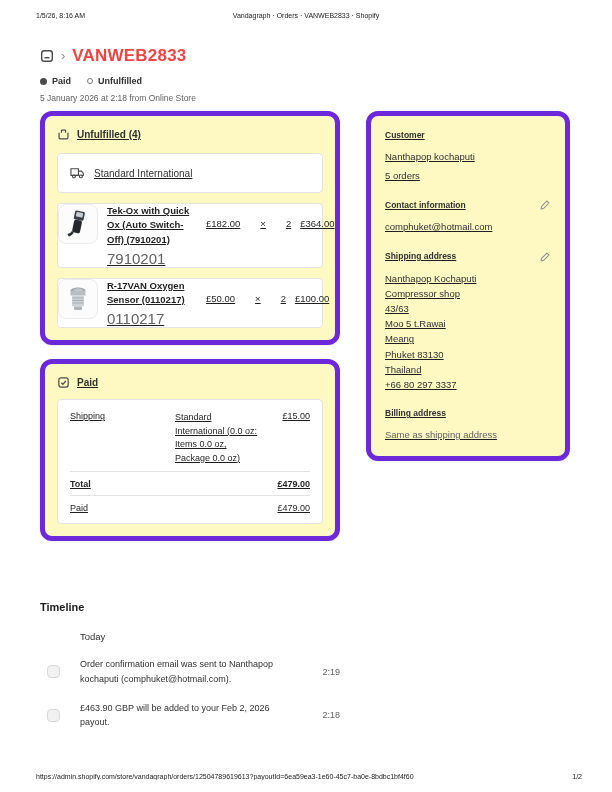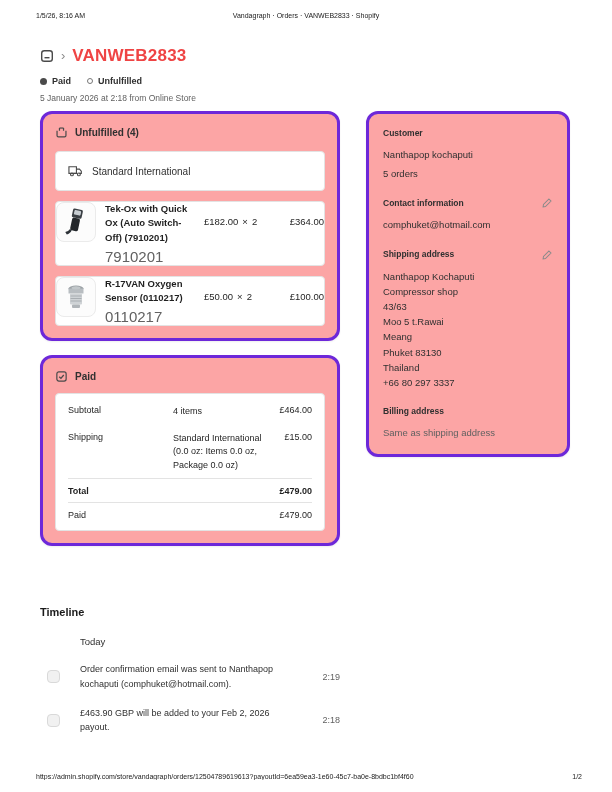--- a/index.html
+++ b/index.html
@@ -35,41 +35,41 @@
   .dot-open { width:6px; height:6px; border-radius:50%; border:1.4px solid #777; background:#fff; }
 
   .date-line { margin-top:7px; font-size:8.5px; color:#616161; }
 
   
   .cols { display:flex; gap:26px; margin-top:8px; align-items:flex-start; }
   .col-left { width:300px; flex:0 0 300px; }
   .col-right { width:204px; flex:0 0 204px; }
 
   .card {
-    background:#fca5a5; border:3px solid #6d28d9; border-radius:12px;
-    box-shadow:0 1px 2px rgba(26,26,26,.07); padding:12px;
+    background:#fef9c3; border:5px solid #6d28d9; border-radius:12px;
+    box-shadow:0 1px 2px rgba(26,26,26,.07); padding:12px;text-decoration:underline;
   }
   .card + .card { margin-top:14px; }
   .card-head { display:flex; align-items:center; gap:7px; }
   .card-head .h-icon { display:inline-flex; color:#4a4a4a; }
   .card-title { font-size:10px; font-weight:700; color:#303030; }
 
   .subcard { border:1px solid #e3e3e3; border-radius:4px; background:#fff; }
   .ship-method { margin-top:12px; padding:13px 12px; display:flex; align-items:center; gap:9px; font-size:10px; font-weight:500; color:#303030; }
   .ship-method .t-icon { display:inline-flex; color:#4a4a4a; }
 
   .item-card { margin-top:10px; display:flex; gap:9px; }
   .thumb {
     width:40px; height:40px; flex:0 0 40px; border:1px solid #ebebeb; border-radius:8px;
     background:#fcfcfc; display:flex; align-items:center; justify-content:center; overflow:hidden;
   }
   .item-main { width:88px; flex:0 0 88px; }
   .item-title { font-size:9.5px; font-weight:600; color:#1f1f1f; line-height:1.5; }
   .item-sku { font-size:15px; color:#616161; margin-top:3px; }
-  .item-price { margin-left:2px; margin-top:14px; white-space:nowrap; font-size:9.5px; color:#1f1f1f; display:flex; gap:4px; }
+  .item-price { margin-left:2px; margin-top:14px; white-space:nowrap; font-size:9.5px; color:#1f1f1f; display:flex; gap:20px; }
   .item-total { margin-left:auto; margin-top:14px; font-size:9.5px; color:#1f1f1f; }
 
   
   .totals { margin-top:10px; padding:4px 12px; }
   .t-row { display:flex; font-size:9px; color:#1f1f1f; padding:7px 0 6px; }
   .t-row .lbl { width:105px; flex:0 0 105px; }
   .t-row .det { flex:1; line-height:1.5; }
   .t-row .amt { margin-left:auto; text-align:right; min-width:48px; }
   .t-row.bold { font-weight:700; }
   .t-row.sep { border-top:1px solid #e3e3e3; }
@@ -211,25 +211,20 @@
               <svg width="13" height="13" viewBox="0 0 14 14" fill="none" stroke="currentColor" stroke-width="1.3">
                 <rect x="2" y="2" width="10" height="10" rx="2.2"></rect>
                 <path d="M4.6 7.2 l1.8 1.8 3-3.6" stroke-width="1.4"></path>
               </svg>
             </span>
             <span class="card-title">Paid</span>
           </div>
 
           <div class="subcard totals">
             <div class="t-row">
-              <span class="lbl">Subtotal</span>
-              <span class="det">4 items</span>
-              <span class="amt">£464.00</span>
-            </div>
-            <div class="t-row">
               <span class="lbl">Shipping</span>
               <span class="det">Standard International (0.0 oz: Items 0.0 oz, Package 0.0 oz)</span>
               <span class="amt">£15.00</span>
             </div>
             <div class="t-row bold sep">
               <span class="lbl">Total</span>
               <span class="det"></span>
               <span class="amt">£479.00</span>
             </div>
             <div class="t-row sep">

